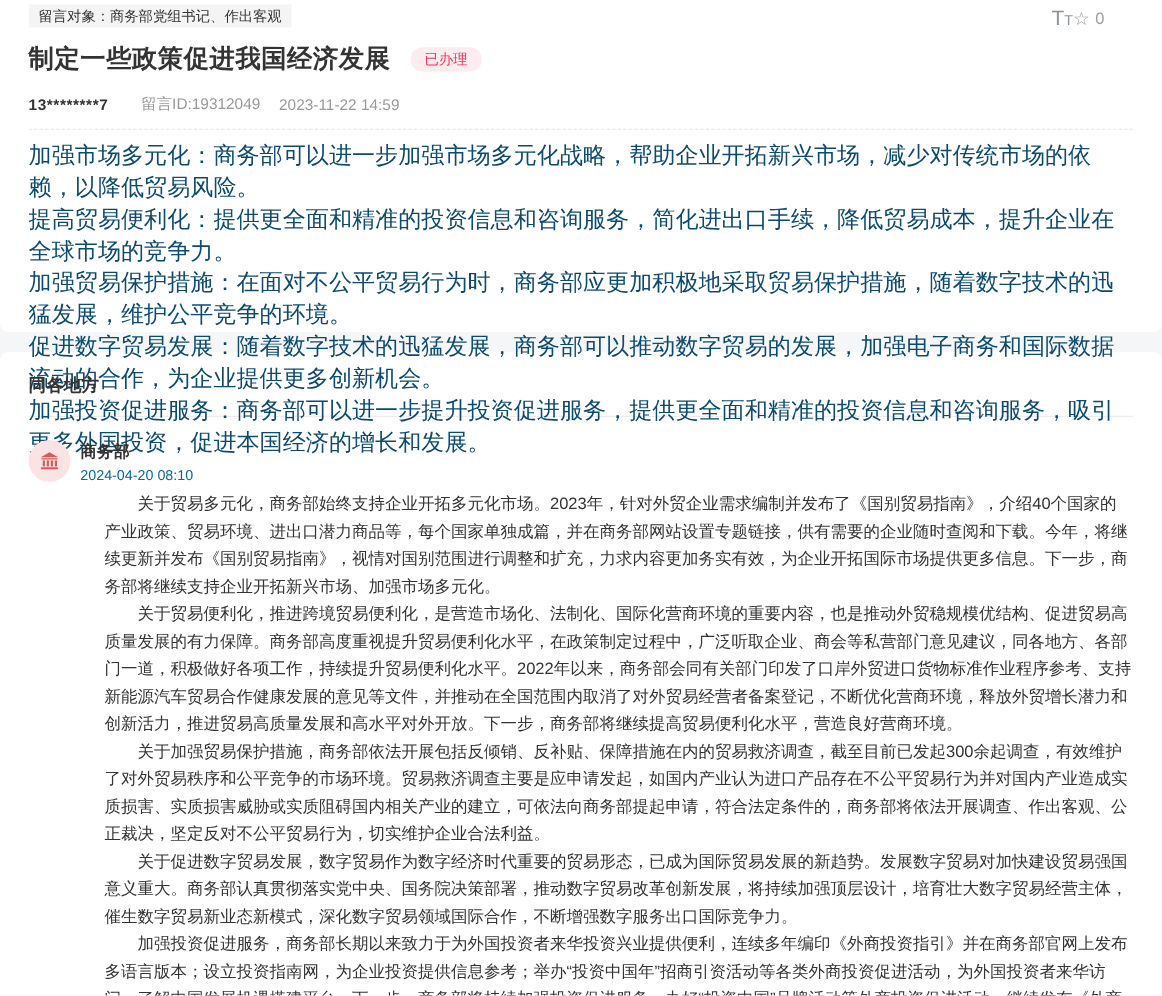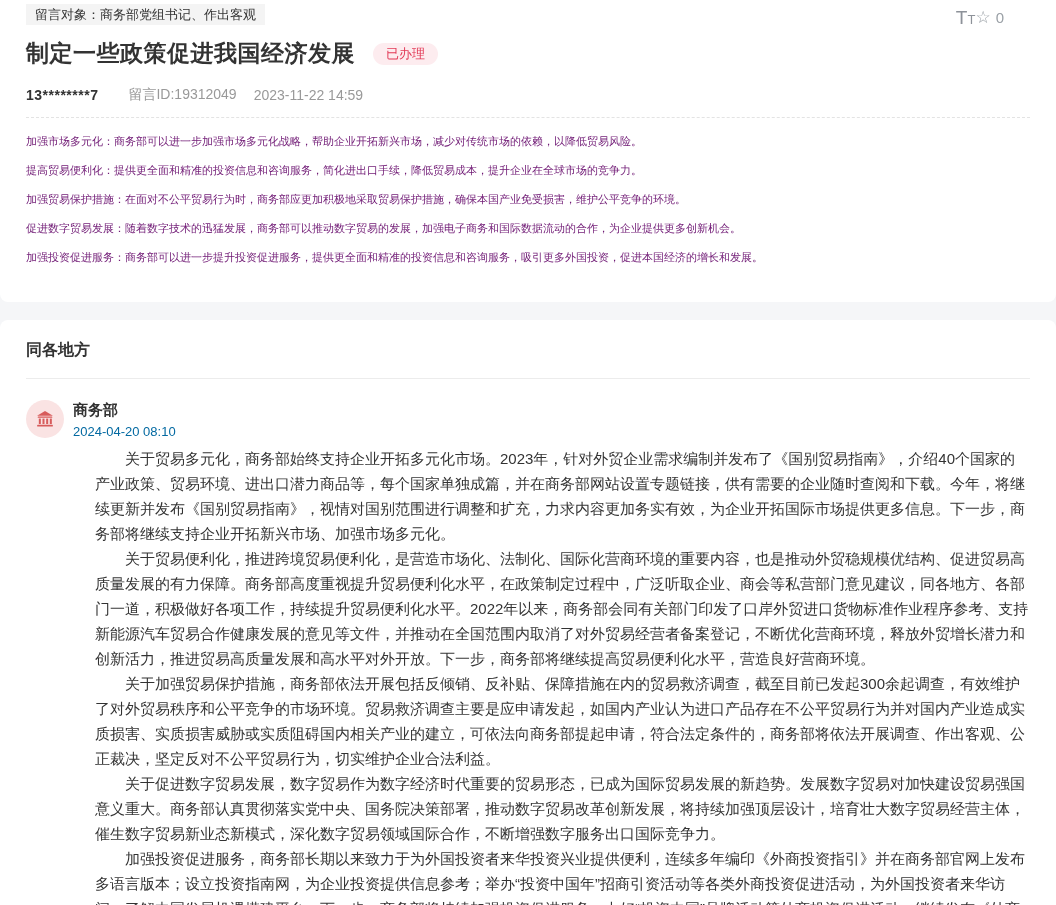--- a/index.html
+++ b/index.html
@@ -55,21 +55,21 @@
 
   
   .meta-row { display:flex; align-items:center; margin-top:17px; font-size:14px; color:#999; }
   .meta-author { color:#333; font-weight:bold; letter-spacing:0.5px; }
   .meta-id { margin-left:30px; }
   .meta-time { margin-left:17px; }
 
   .dashed-divider { border-top:1px dashed #e3e3e3; margin-top:13px; }
 
   
-  .message-body { margin-top:9px; font-size:11px; line-height:29px; color:#701a75; }
+  .message-body { margin-top:9px; font-size:21px; line-height:29px; color:#0c4a6e; }
 
   
   .reply-header { font-size:16px; font-weight:bold; color:#333; }
   .solid-divider { border-top:1px solid #ececec; margin-top:17px; }
   .reply-author-row { display:flex; align-items:flex-start; margin-top:21px; }
   .avatar {
     width:38px; height:38px; border-radius:50%;
     background:#fae3e3; color:#d75b5b;
     display:flex; align-items:center; justify-content:center;
     flex:none;
@@ -111,21 +111,21 @@
     <span class="meta-author">13********7</span>
     <span class="meta-id">留言ID:19312049</span>
     <span class="meta-time">2023-11-22 14:59</span>
   </div>
 
   <div class="dashed-divider"></div>
 
   <div class="message-body">
     <p>加强市场多元化：商务部可以进一步加强市场多元化战略，帮助企业开拓新兴市场，减少对传统市场的依赖，以降低贸易风险。</p>
     <p>提高贸易便利化：提供更全面和精准的投资信息和咨询服务，简化进出口手续，降低贸易成本，提升企业在全球市场的竞争力。</p>
-    <p>加强贸易保护措施：在面对不公平贸易行为时，商务部应更加积极地采取贸易保护措施，确保本国产业免受损害，维护公平竞争的环境。</p>
+    <p>加强贸易保护措施：在面对不公平贸易行为时，商务部应更加积极地采取贸易保护措施，随着数字技术的迅猛发展，维护公平竞争的环境。</p>
     <p>促进数字贸易发展：随着数字技术的迅猛发展，商务部可以推动数字贸易的发展，加强电子商务和国际数据流动的合作，为企业提供更多创新机会。</p>
     <p>加强投资促进服务：商务部可以进一步提升投资促进服务，提供更全面和精准的投资信息和咨询服务，吸引更多外国投资，促进本国经济的增长和发展。</p>
   </div>
 </div>
 
 <div class="card-gap"></div>
 
 <div class="card card-reply">
   <div class="reply-header">同各地方</div>
   <div class="solid-divider"></div>

